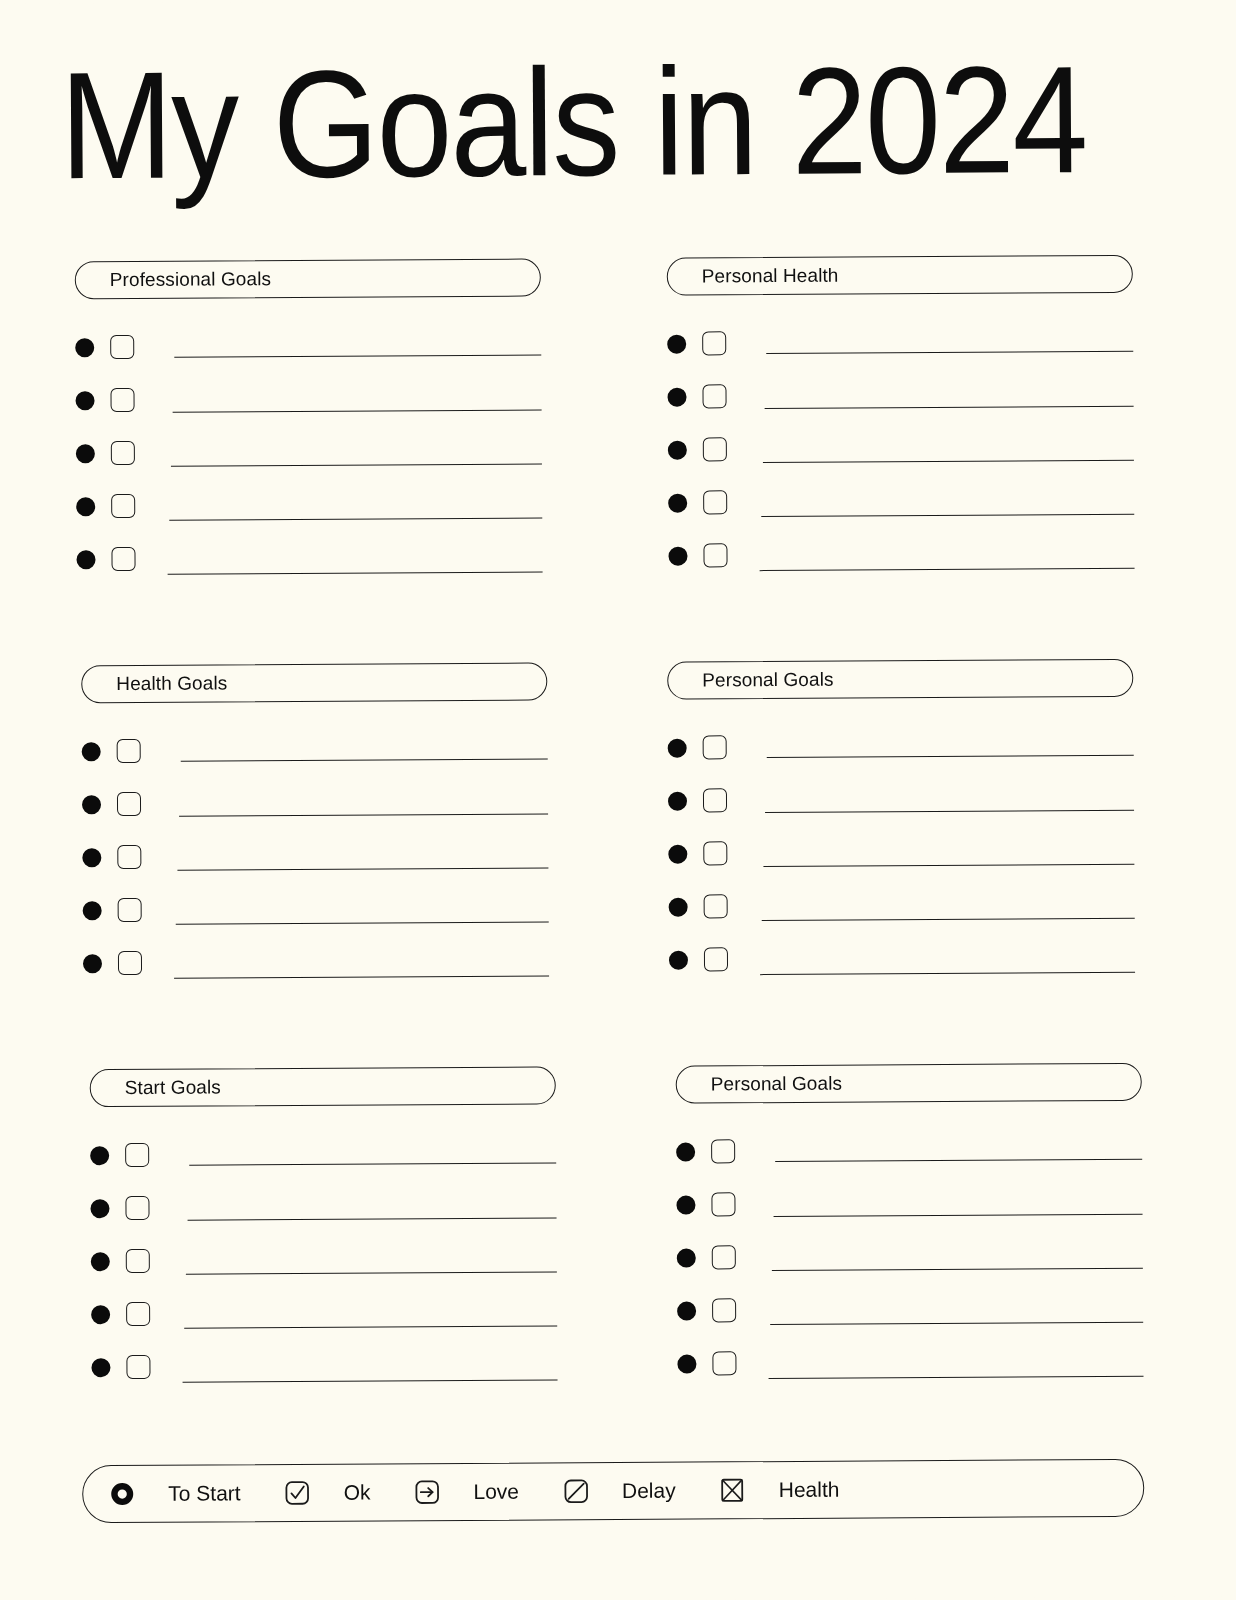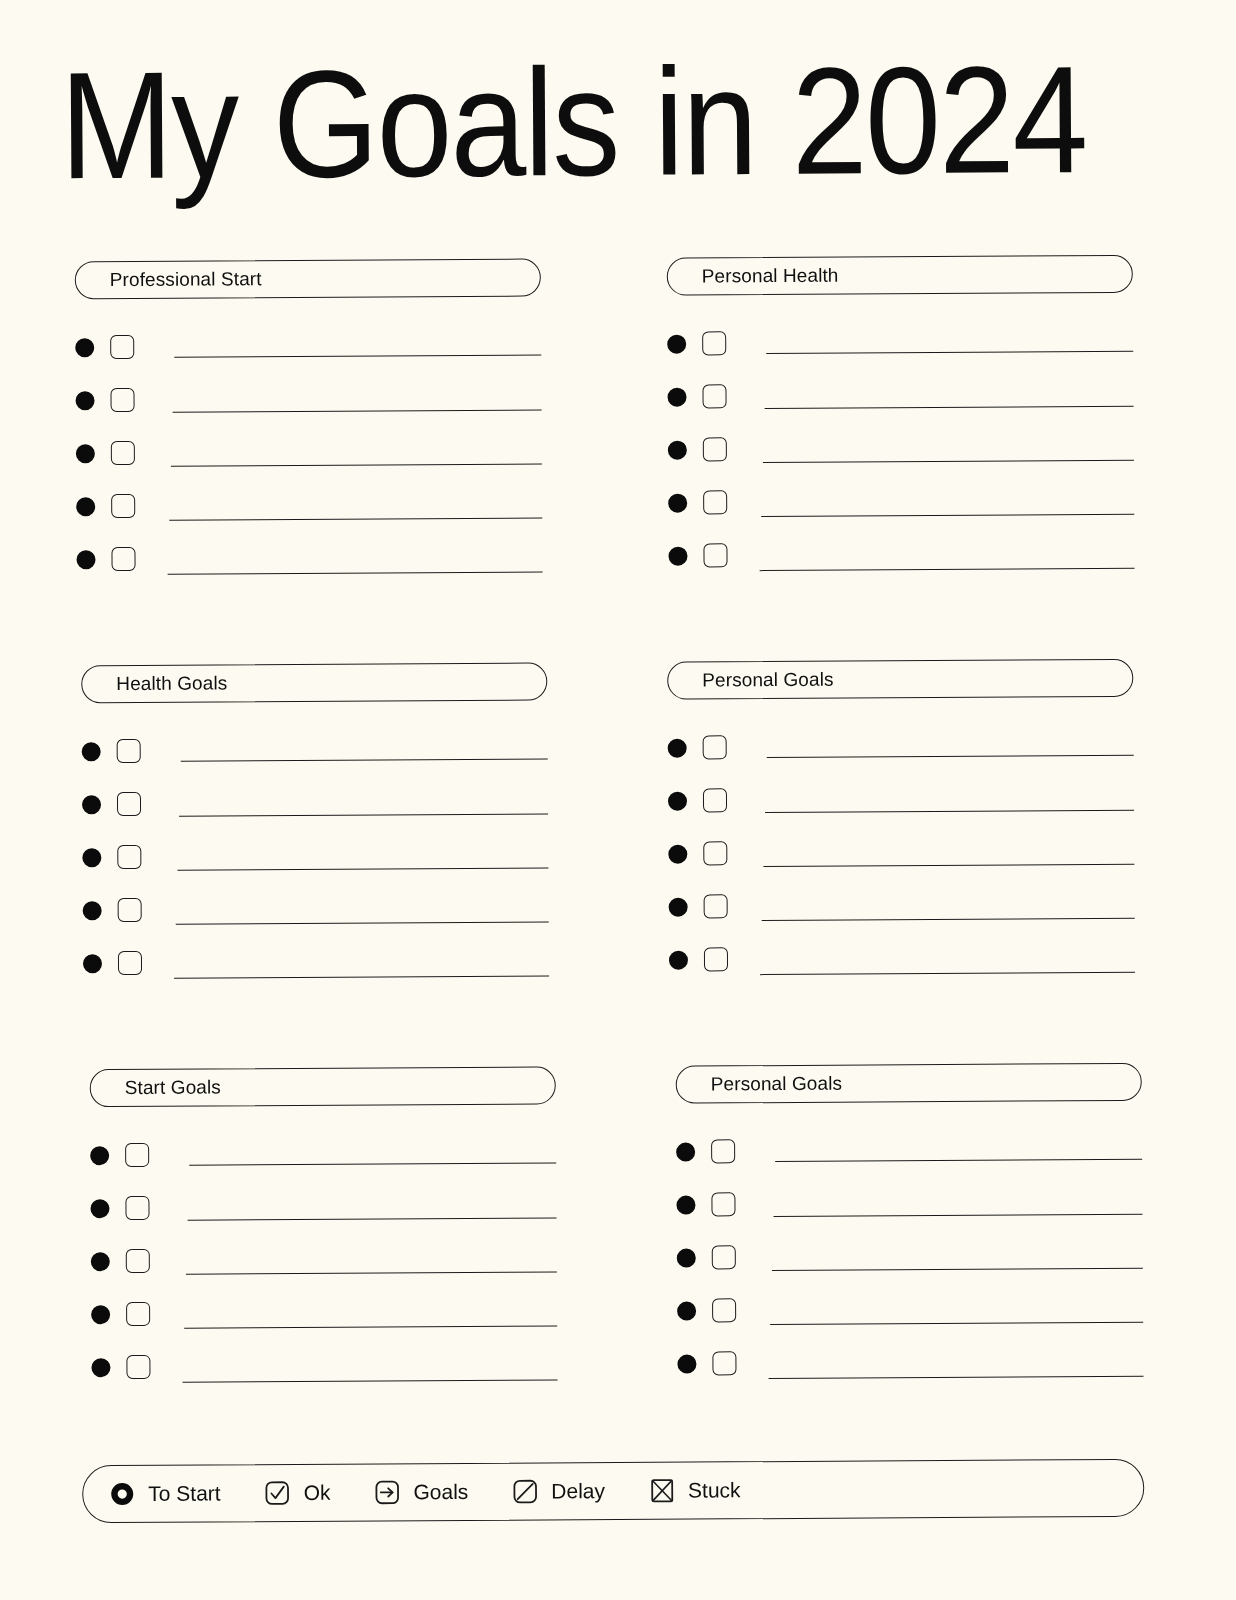--- a/index.html
+++ b/index.html
@@ -141,20 +141,21 @@
     border: 1.8px solid #1b1b1b;
     border-radius: 29px;
     display: flex;
     align-items: center;
     padding-left: 26px;
   }
   .legend-item {
     display: flex;
     align-items: center;
     margin-right: 44px;
+    gap: 20px;
   }
   .legend-label {
     margin-left: 13px;
     font-size: 21px;
     font-weight: 400;
     color: #101010;
     white-space: nowrap;
   }
   .lic {
     width: 26px;
@@ -169,21 +170,21 @@
 <div id="page">
 
   <div id="title">My Goals in 2024</div>
 
   <div id="grid">
 
     <div class="band band-1">
 
       <div class="section col-left">
         <div class="pill">
-          <span>Professional Start</span>
+          <span>Professional Goals</span>
         </div>
         <div class="rows">
           <div class="row">
             <span class="bullet"></span>
             <span class="cbox"></span>
             <span class="wline"></span>
           </div>
           <div class="row">
             <span class="bullet"></span>
             <span class="cbox"></span>
@@ -401,35 +402,35 @@
       </svg>
       <span class="legend-label">Ok</span>
     </div>
 
     <div class="legend-item">
       <svg class="lic" viewBox="0 0 26 26">
         <rect x="2.2" y="2.2" width="21.6" height="21.6" rx="5.5" fill="none" stroke="#1b1b1b" stroke-width="1.8"></rect>
         <path d="M6.6 13 L18.2 13" fill="none" stroke="#1b1b1b" stroke-width="1.8" stroke-linecap="round"></path>
         <path d="M14.0 8.9 L18.4 13 L14.0 17.1" fill="none" stroke="#1b1b1b" stroke-width="1.8" stroke-linecap="round" stroke-linejoin="round"></path>
       </svg>
-      <span class="legend-label">Goals</span>
+      <span class="legend-label">Love</span>
     </div>
 
     <div class="legend-item">
       <svg class="lic" viewBox="0 0 26 26">
         <rect x="2.2" y="2.2" width="21.6" height="21.6" rx="5.5" fill="none" stroke="#1b1b1b" stroke-width="1.8"></rect>
         <path d="M5.4 20.6 L20.6 5.4" fill="none" stroke="#1b1b1b" stroke-width="1.8" stroke-linecap="round"></path>
       </svg>
       <span class="legend-label">Delay</span>
     </div>
 
     <div class="legend-item">
       <svg class="lic" viewBox="0 0 26 26">
         <rect x="3.0" y="2.4" width="20.0" height="21.2" rx="1.6" fill="none" stroke="#1b1b1b" stroke-width="1.8"></rect>
         <path d="M3.0 2.4 L23.0 23.6" fill="none" stroke="#1b1b1b" stroke-width="1.6"></path>
         <path d="M23.0 2.4 L3.0 23.6" fill="none" stroke="#1b1b1b" stroke-width="1.6"></path>
       </svg>
-      <span class="legend-label">Stuck</span>
+      <span class="legend-label">Health</span>
     </div>
 
   </div>
 
 </div>
 
 </body></html>

